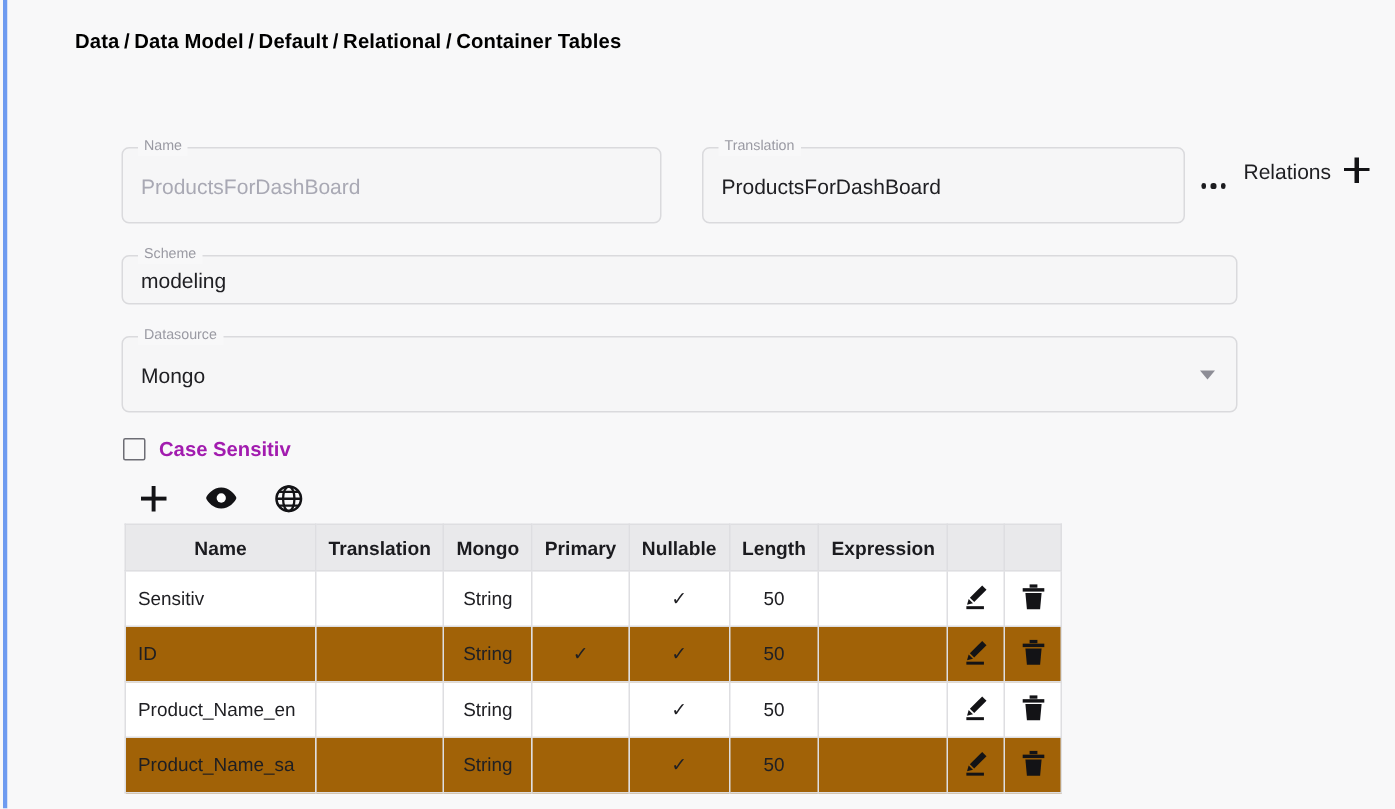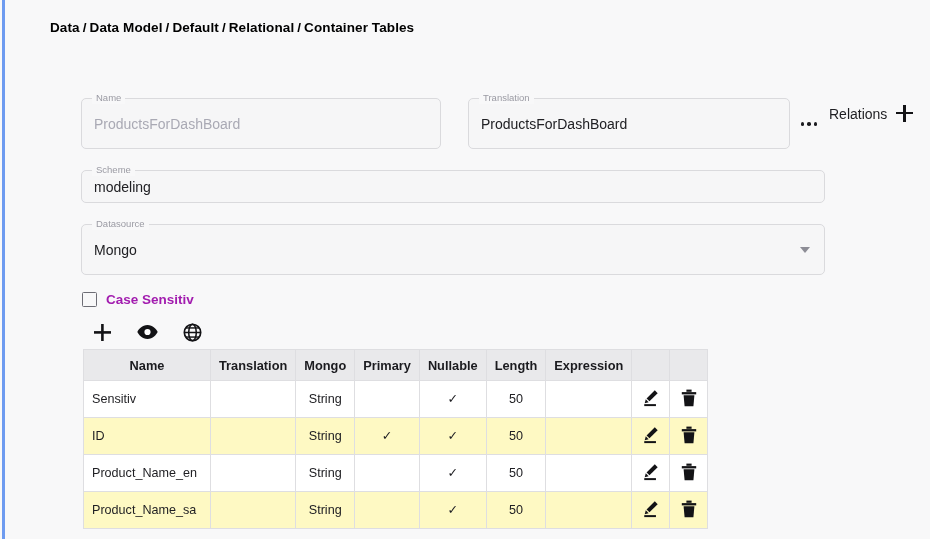--- a/index.html
+++ b/index.html
@@ -202,21 +202,21 @@
   }
   .grid thead th {
     background: #e9e9eb;
     font-weight: bold;
     color: #1b1b1f;
     text-align: center;
     height: 31px;
     font-size: 12.8px;
   }
   .grid tbody tr.even td { background: #ffffff; }
-  .grid tbody tr.odd  td { background: #fef9c3; margin-left: 36px; }
+  .grid tbody tr.odd  td { background: #a16207; margin-left: 36px; }
   .grid td.c-name { text-align: left; color: #1e1e22; white-space: nowrap; }
   .grid td.c-center { text-align: center; }
   .grid td.c-left { text-align: center; }
 
   .col-name  { width: 127px; }
   .col-trans { width: 85px; }
   .col-type  { width: 48px; }
   .col-prim  { width: 58px; }
   .col-null  { width: 60px; }
   .col-len   { width: 52px; }

